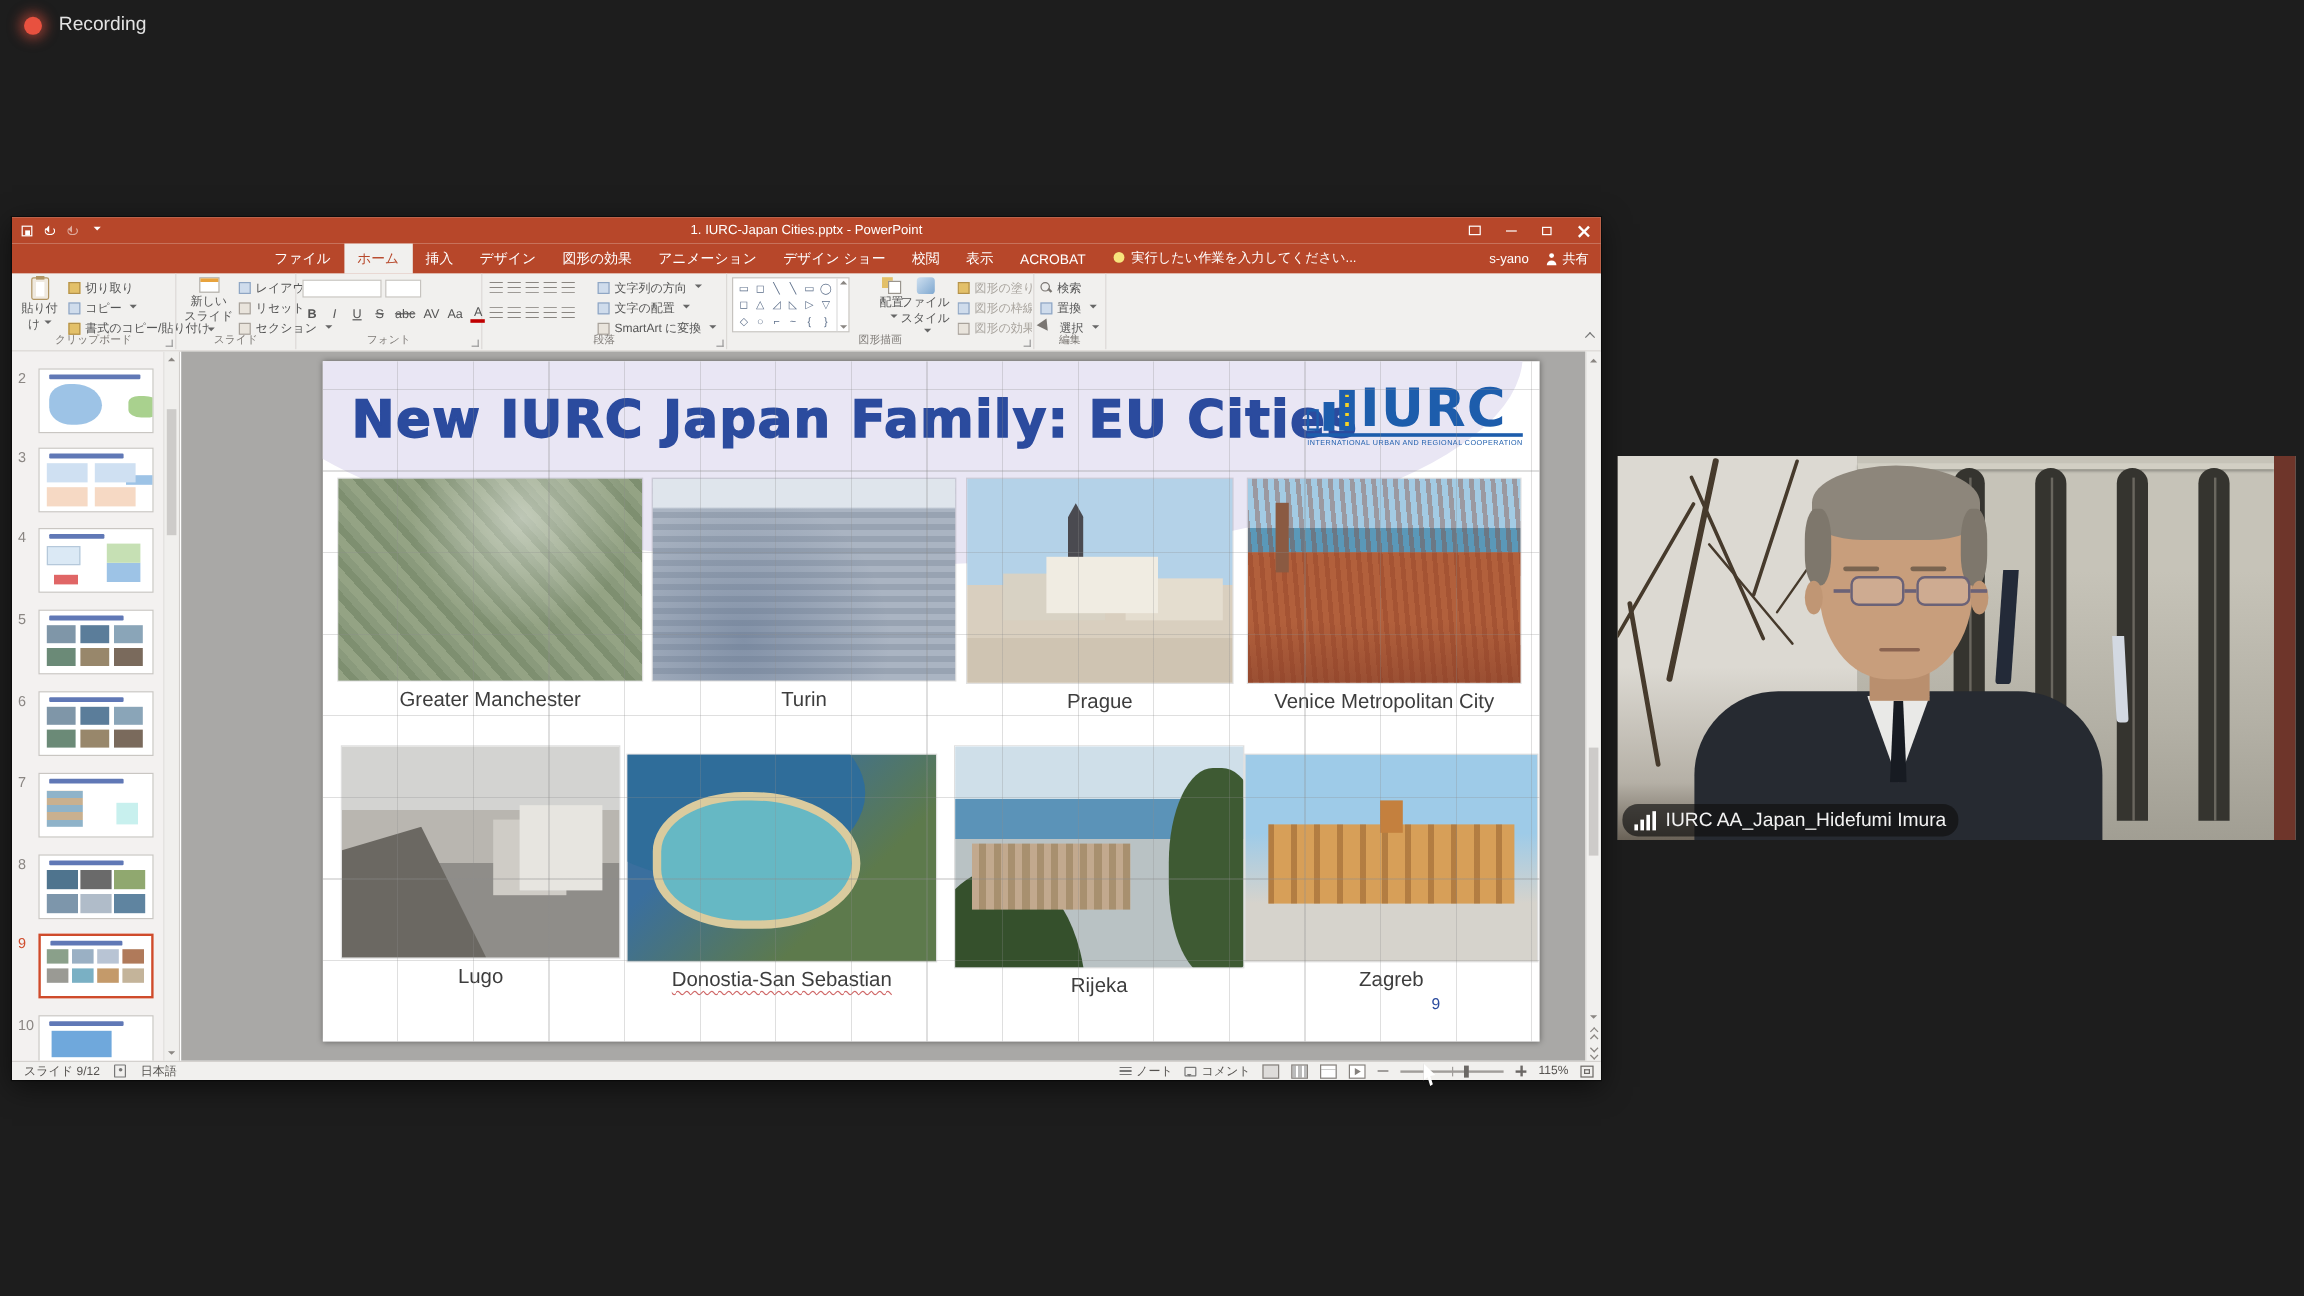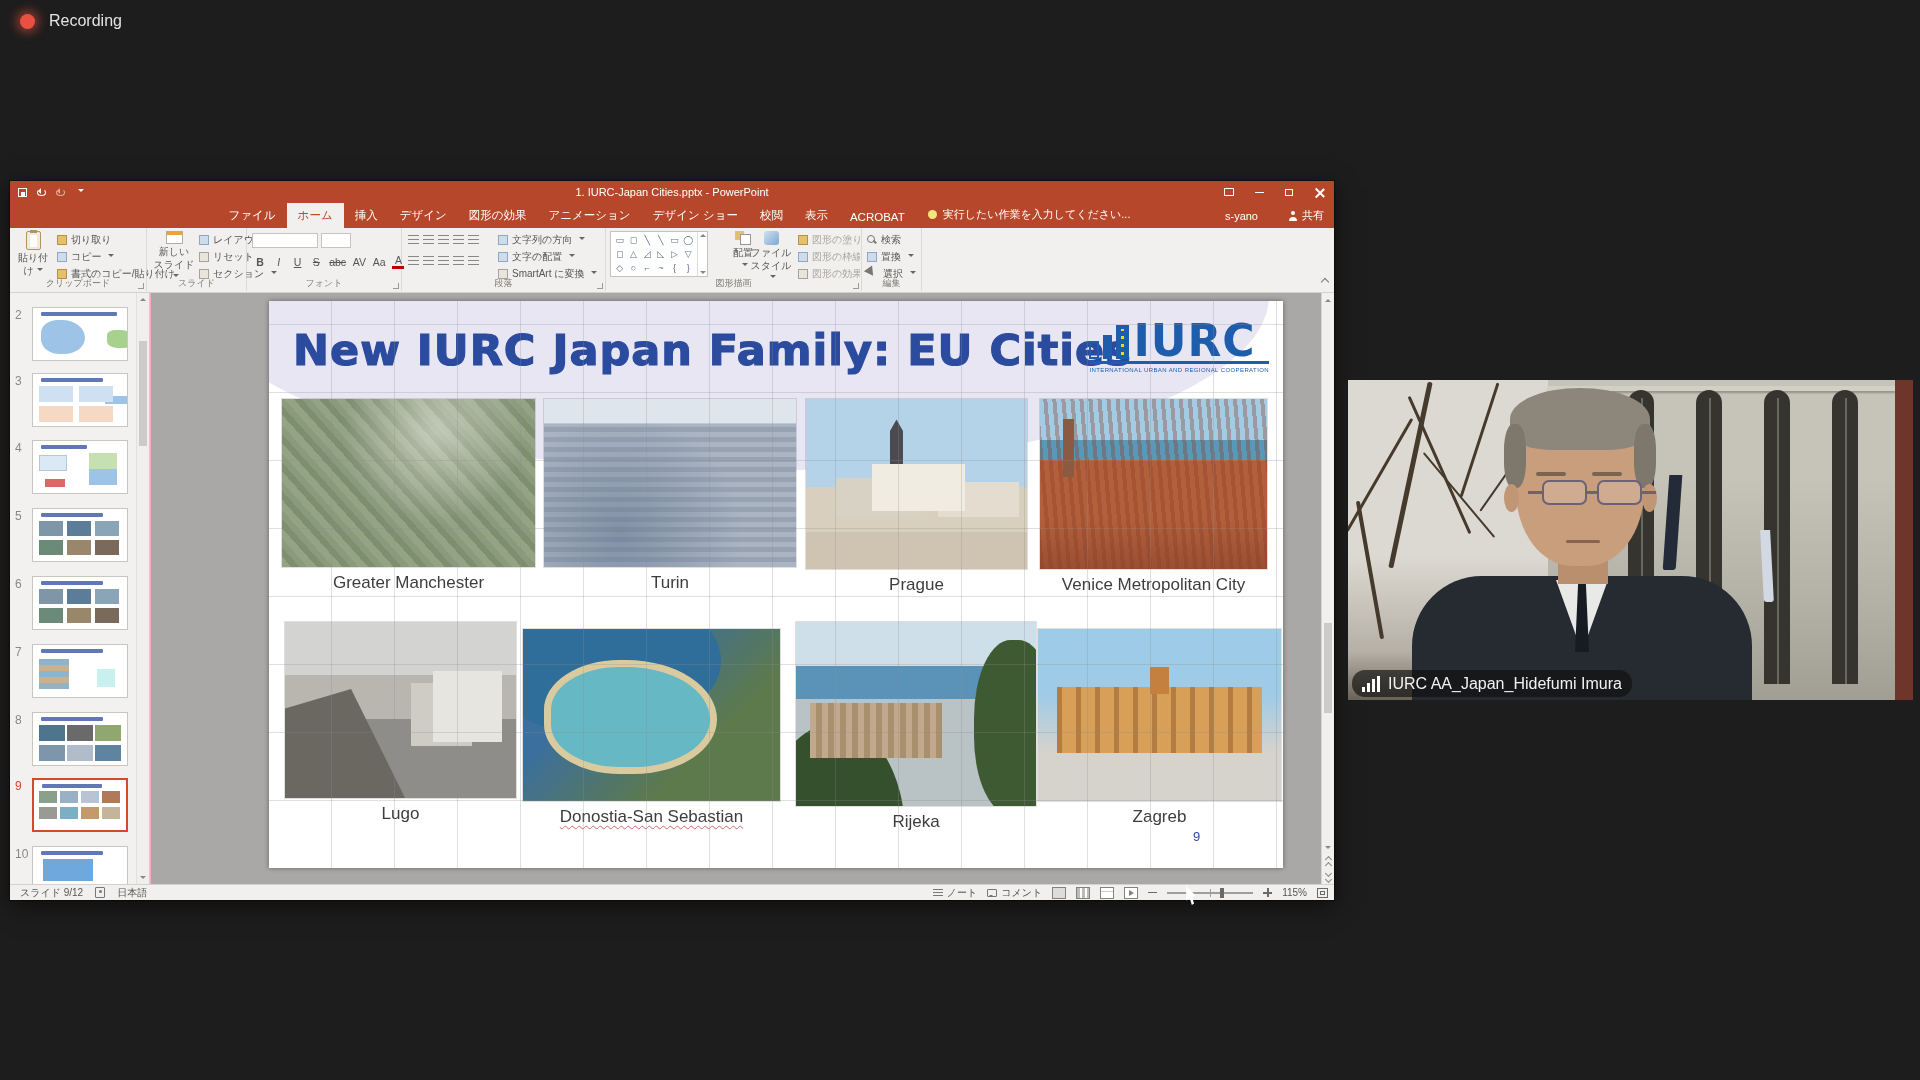--- a/index.html
+++ b/index.html
@@ -7,21 +7,21 @@
   #stage { position:relative; width:1920px; height:1080px; background:#1d1d1d; overflow:hidden;
            font-family:"Liberation Sans","DejaVu Sans",sans-serif; }
 
   
   .recording { position:absolute; left:20px; top:12px; display:flex; align-items:center; gap:14px; }
   .rec-dot { width:15px; height:15px; border-radius:50%; background:#e8513f;
              box-shadow:0 0 10px 4px rgba(232,81,63,.5); }
   .rec-label { color:#e3e3e3; font-size:16px; }
 
   
-  #ppt { position:absolute; left:10px; top:181px; width:1324px; height:719px; background:#f9a8d4;
+  #ppt { position:absolute; left:10px; top:181px; width:1324px; height:719px; background:#ffffff;
          box-shadow:0 0 0 1px rgba(0,0,0,.45), 0 6px 22px rgba(0,0,0,.55); font-size:11px; color:#444; }
 
   .titlebar { position:relative; height:22px; background:#b7472a; color:#fff; }
   .qat { position:absolute; left:8px; top:0; height:22px; display:flex; align-items:center; gap:10px; }
   .ic-save { width:9px; height:9px; border:1px solid #fff; position:relative; }
   .ic-save::after { content:""; position:absolute; left:2px; bottom:0; width:4px; height:4px; background:#fff; }
   .ic-curve { width:9px; height:7px; border:1.5px solid #fff; border-top-color:transparent; border-radius:50%; position:relative; }
   .ic-curve.dim { opacity:.55; }
   .ic-curve::after { content:""; position:absolute; left:-3px; top:-2px; border:3px solid transparent; border-right-color:#fff; }
   .caret { display:inline-block; width:0; height:0; border:3px solid transparent; border-top-color:#666; margin-left:3px; vertical-align:middle; }
@@ -34,21 +34,21 @@
   .ic-max { width:8px; height:7px; border:1px solid #fff; }
   .ic-x { position:relative; width:9px; height:9px; }
   .ic-x::before,.ic-x::after { content:""; position:absolute; left:4px; top:-1px; width:1.5px; height:12px; background:#fff; }
   .ic-x::before { transform:rotate(45deg);} .ic-x::after { transform:rotate(-45deg);}
 
   .tabrow { position:relative; height:25px; background:#b7472a; display:flex; align-items:flex-end; padding-left:4px;justify-content:center; }
   .tab { color:#fff; font-size:11.5px; padding:5px 11px; white-space:nowrap; }
   .tab.active { background:#f1f0ee; color:#b7472a; }
   .tellme { display:flex; align-items:center; gap:6px; color:#fff; font-size:11px; margin-left:12px; padding-bottom:6px; white-space:nowrap; }
   .bulb { width:9px; height:9px; border-radius:50%; background:#f7e47d; }
-  .tab-right { position:absolute; right:10px; bottom:5px; display:flex; align-items:center; gap:30px; color:#fff; font-size:11px; }
+  .tab-right { position:absolute; right:10px; bottom:5px; display:flex; align-items:center; gap:14px; color:#fff; font-size:11px; }
   .ic-person { width:10px; height:10px; position:relative; }
   .ic-person::before { content:""; position:absolute; left:3px; top:0; width:4px; height:4px; border-radius:50%; background:#fff; }
   .ic-person::after { content:""; position:absolute; left:1px; bottom:0; width:8px; height:4px; border-radius:4px 4px 0 0; background:#fff; }
 
   
   .ribbon { position:relative; height:65px; background:#f1f0ee; border-bottom:1px solid #d4d1ce; font-size:10px; color:#555; }
   .grp { position:absolute; top:0; bottom:1px; border-right:1px solid #dcd9d6; }
   .grp-label { position:absolute; bottom:1px; left:0; right:0; text-align:center; font-size:9px; color:#7d7975; white-space:nowrap; }
   .dlg { position:absolute; right:2px; bottom:2px; width:6px; height:6px; border-right:1px solid #999; border-bottom:1px solid #999; }
   .g-clip { left:0; width:137px; } .g-slides { left:137px; width:100px; } .g-font { left:237px; width:155px; }

